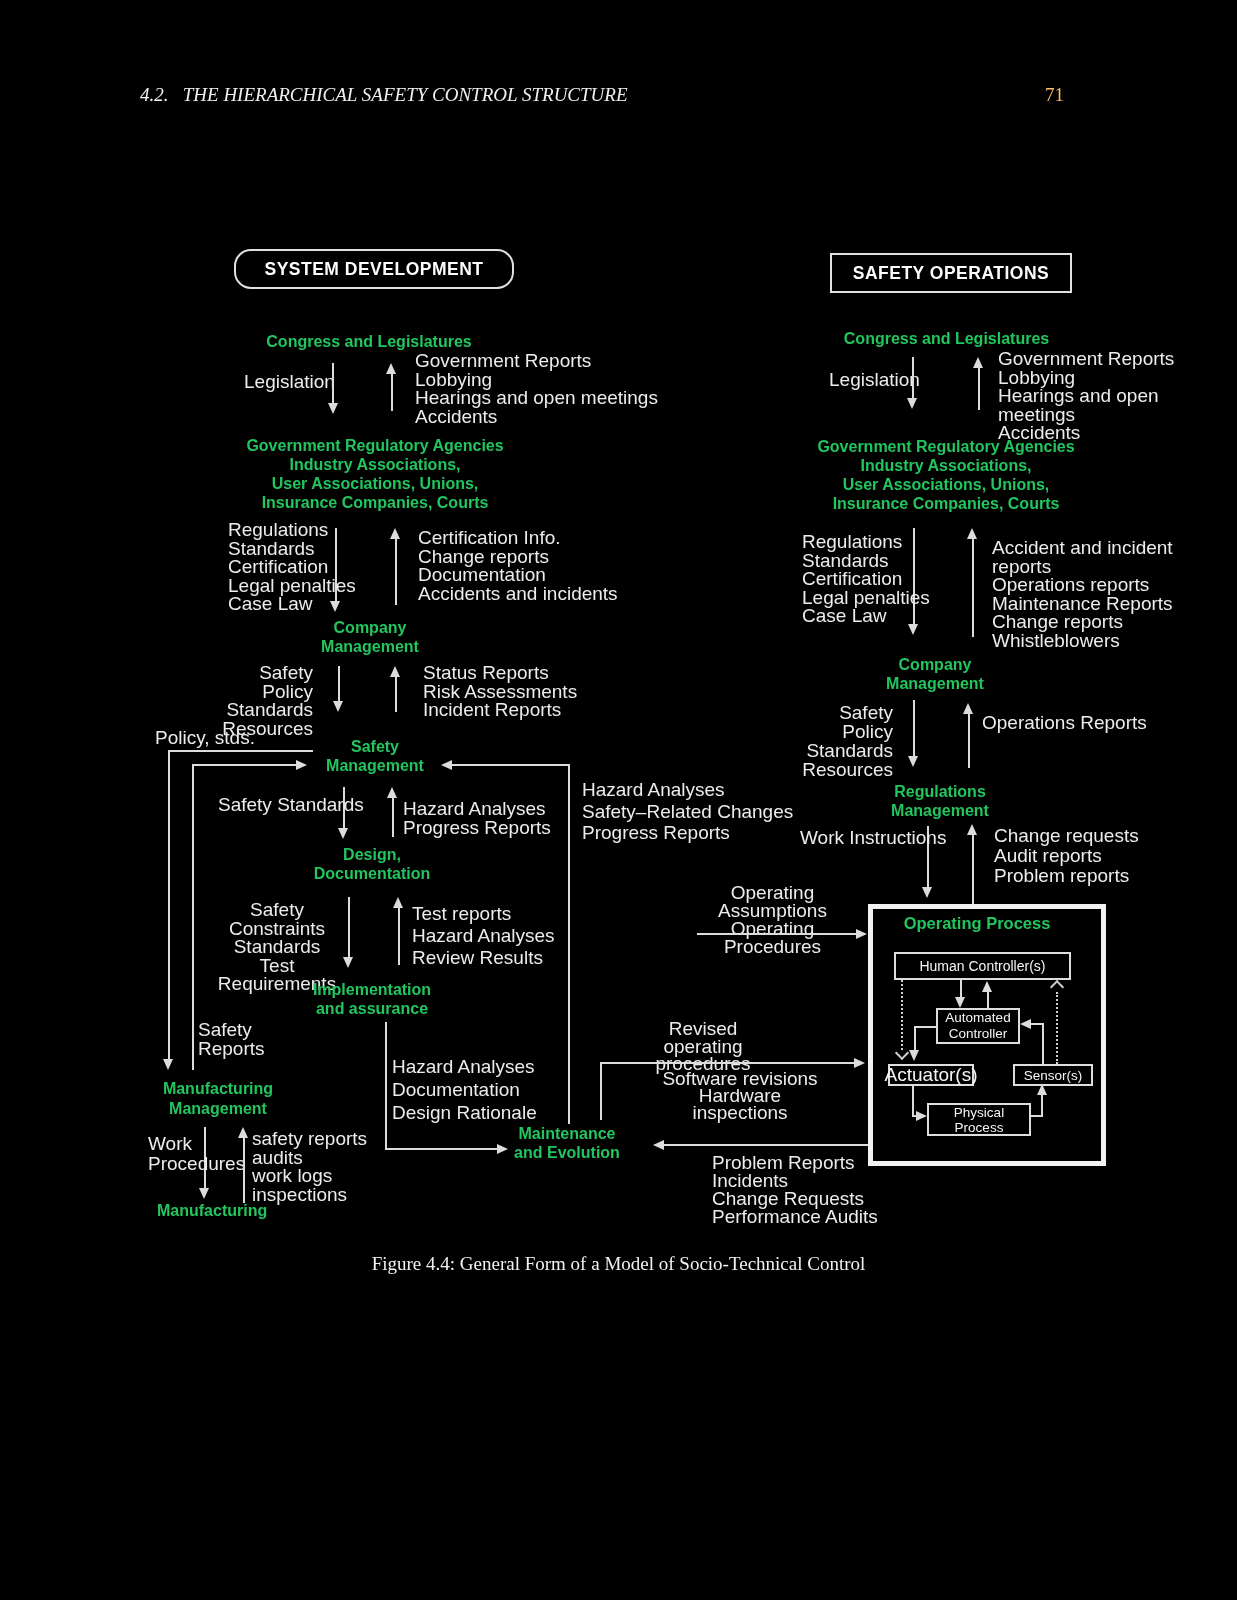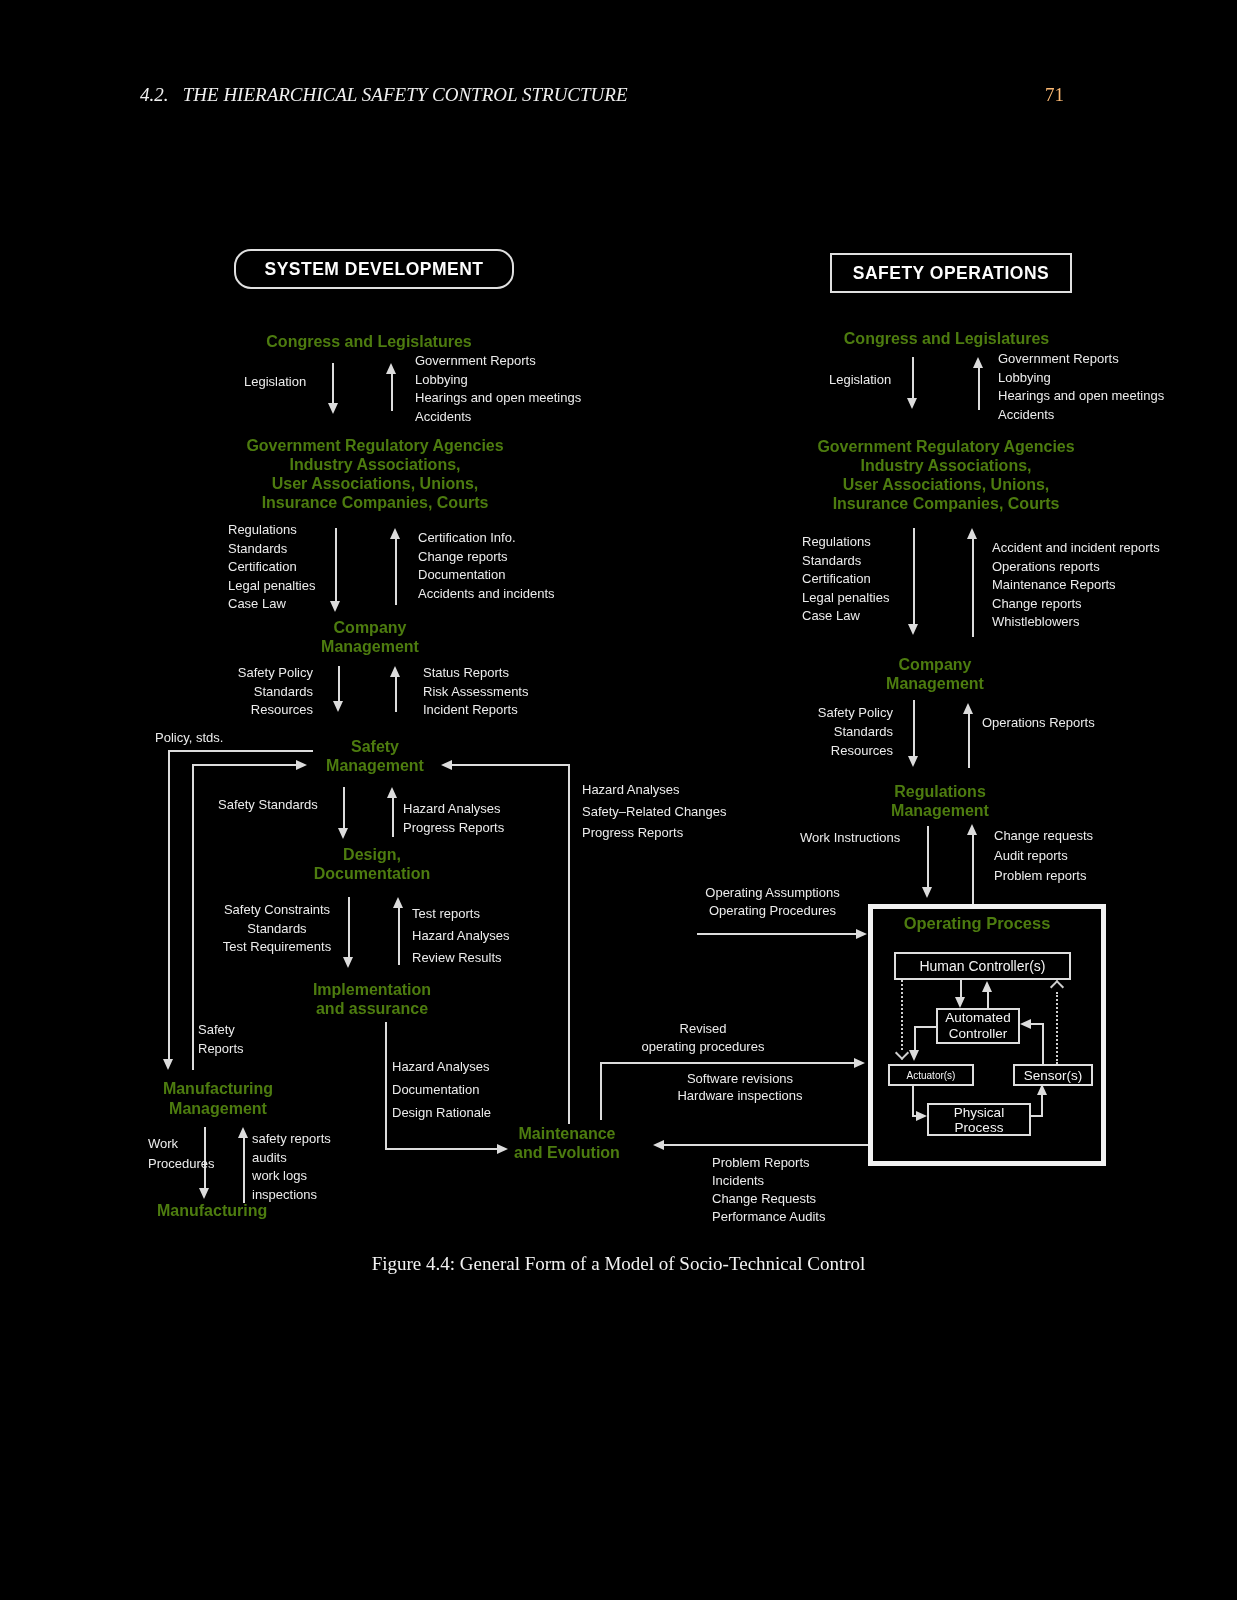--- a/index.html
+++ b/index.html
@@ -1,20 +1,20 @@
 <!DOCTYPE html>
 <html><head>
 <meta charset="utf-8">
 <style>
   html,body{margin:0;padding:0;background:#000;}
   #page{position:relative;width:1237px;height:1600px;background:#000;overflow:hidden;
         font-family:"Liberation Sans",sans-serif;}
   .serif{font-family:"Liberation Serif",serif;}
-  .lbl{position:absolute;font-size:13px;line-height:18.5px;color:#ececec;white-space:pre-line;}
-  .node{position:absolute;font-size:16px;font-weight:bold;line-height:18.5px;color:#4d7c0f;
+  .lbl{position:absolute;font-size:19px;line-height:18.5px;color:#ececec;white-space:pre-line;}
+  .node{position:absolute;font-size:16px;font-weight:bold;line-height:18.5px;color:#22c55e;
         text-align:center;white-space:pre-line;}
   .ptitle{position:absolute;border:2px solid #e0e0e0;color:#fdfdfd;font-weight:bold;
           font-size:17.5px;display:flex;align-items:center;justify-content:center;letter-spacing:.5px;}
   .obox{position:absolute;border:2px solid #dedede;color:#f5f5f5;font-size:14px;
         display:flex;align-items:center;justify-content:center;text-align:center;
         white-space:pre-line;background:#000;}
   .v{position:absolute;width:2px;background:#dcdcdc;}
   .h{position:absolute;height:2px;background:#dcdcdc;}
   .ah{position:absolute;width:0;height:0;}
   .ad{border-left:5px solid transparent;border-right:5px solid transparent;border-top:11px solid #dcdcdc;}
@@ -225,21 +225,21 @@
   <div class="lbl" style="left:994px;top:826px;line-height:20px;">Change requests
 Audit reports
 Problem reports</div>
 
   <div class="frame" style="left:868px;top:904px;width:228px;height:252px;"></div>
   <div class="node" style="left:882px;top:914px;width:190px;font-size:16.5px;">Operating Process</div>
 
   <div class="obox" style="left:894px;top:952px;width:173px;height:24px;">Human Controller(s)</div>
   <div class="obox" style="left:936px;top:1008px;width:80px;height:32px;line-height:16px;font-size:13.5px;">Automated
 Controller</div>
-  <div class="obox" style="left:888px;top:1064px;width:82px;height:18px;font-size:10px;">Actuator(s)</div>
+  <div class="obox" style="left:888px;top:1064px;width:82px;height:18px;font-size:19px;">Actuator(s)</div>
   <div class="obox" style="left:1013px;top:1064px;width:76px;height:18px;font-size:13.5px;">Sensor(s)</div>
   <div class="obox" style="left:927px;top:1103px;width:100px;height:29px;line-height:15px;font-size:13.5px;">Physical
 Process</div>
 
   <div class="v" style="left:960px;top:980px;height:18px;"></div>
   <div class="ah ad" style="left:955px;top:997px;"></div>
   <div class="v" style="left:987px;top:990px;height:18px;"></div>
   <div class="ah au" style="left:982px;top:981px;"></div>
 
   <div class="dot" style="left:901px;top:980px;height:70px;"></div>

